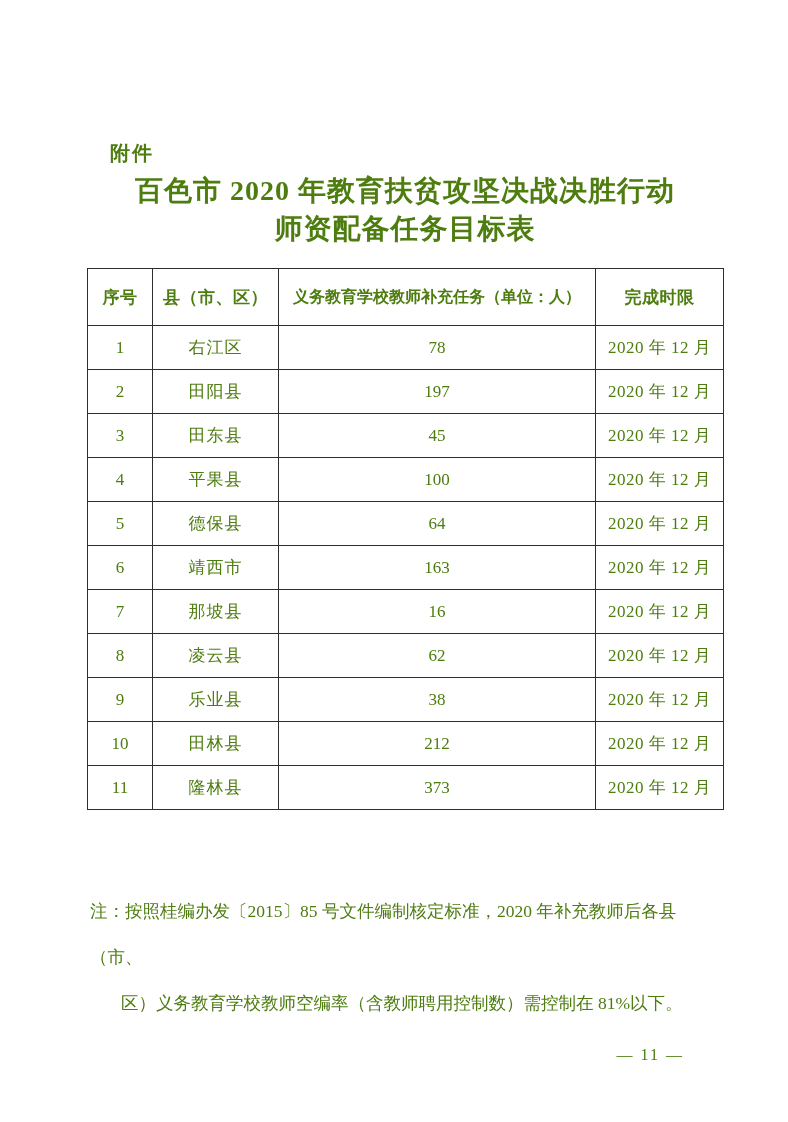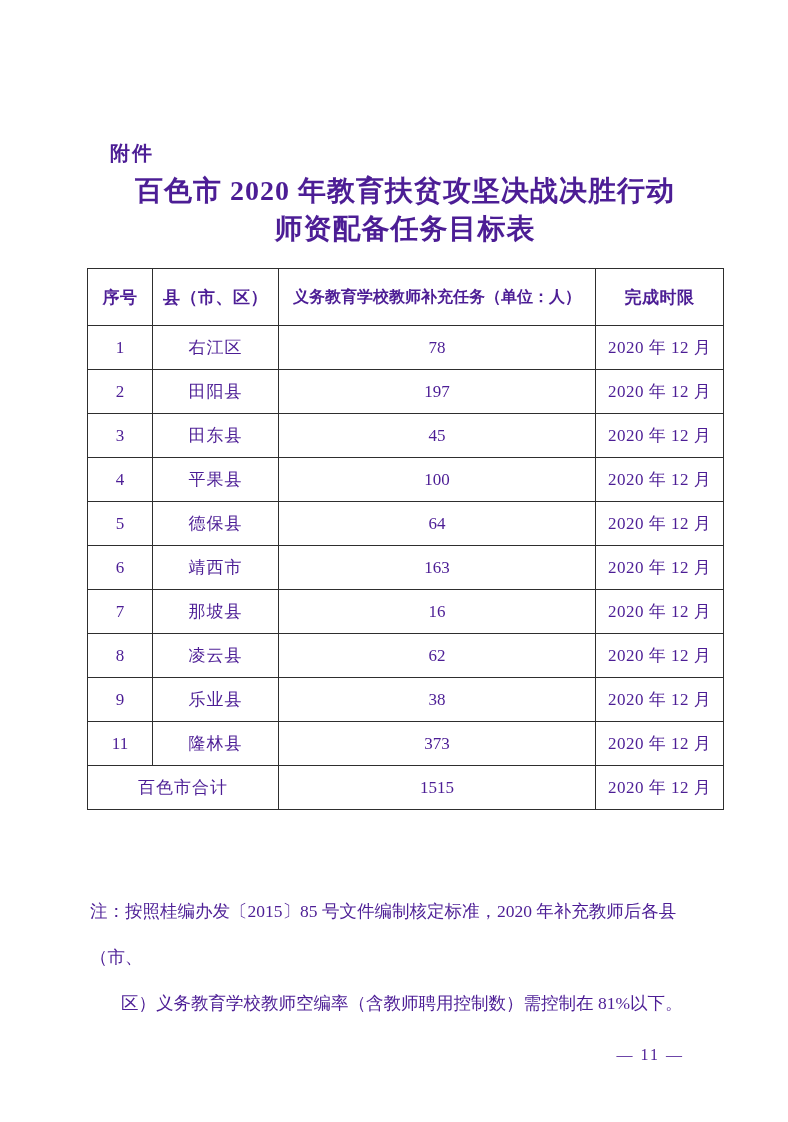--- a/index.html
+++ b/index.html
@@ -6,21 +6,21 @@
     margin: 0;
     padding: 0;
     background: #e8e8e8;
   }
   .page {
     position: relative;
     width: 788px;
     height: 1122px;
     margin: 0 auto;
     background: #ffffff;
-    color: #4c1d95;
+    color: #4d7c0f;
     font-family: "Liberation Serif", serif;
     overflow: hidden;
   }
   .attachment-label {
     position: absolute;
     left: 110px;
     top: 140px;
     font-family: "Liberation Sans", sans-serif;
     font-weight: bold;
     font-size: 20px;
@@ -166,28 +166,29 @@
         <td>62</td>
         <td class="c-deadline">2020 年 12 月</td>
       </tr>
       <tr>
         <td>9</td>
         <td class="c-county">乐业县</td>
         <td>38</td>
         <td class="c-deadline">2020 年 12 月</td>
       </tr>
       <tr>
+        <td>10</td>
+        <td class="c-county">田林县</td>
+        <td>212</td>
+        <td class="c-deadline">2020 年 12 月</td>
+      </tr>
+      <tr>
         <td>11</td>
         <td class="c-county">隆林县</td>
         <td>373</td>
-        <td class="c-deadline">2020 年 12 月</td>
-      </tr>
-      <tr>
-        <td colspan="2" class="c-county">百色市合计</td>
-        <td>1515</td>
         <td class="c-deadline">2020 年 12 月</td>
       </tr>
     </tbody>
   </table>
 
   <div class="footnote">
     <div class="line1">注：按照桂编办发〔2015〕85 号文件编制核定标准，2020 年补充教师后各县（市、</div>
     <div class="line2">区）义务教育学校教师空编率（含教师聘用控制数）需控制在 81%以下。</div>
   </div>
 

